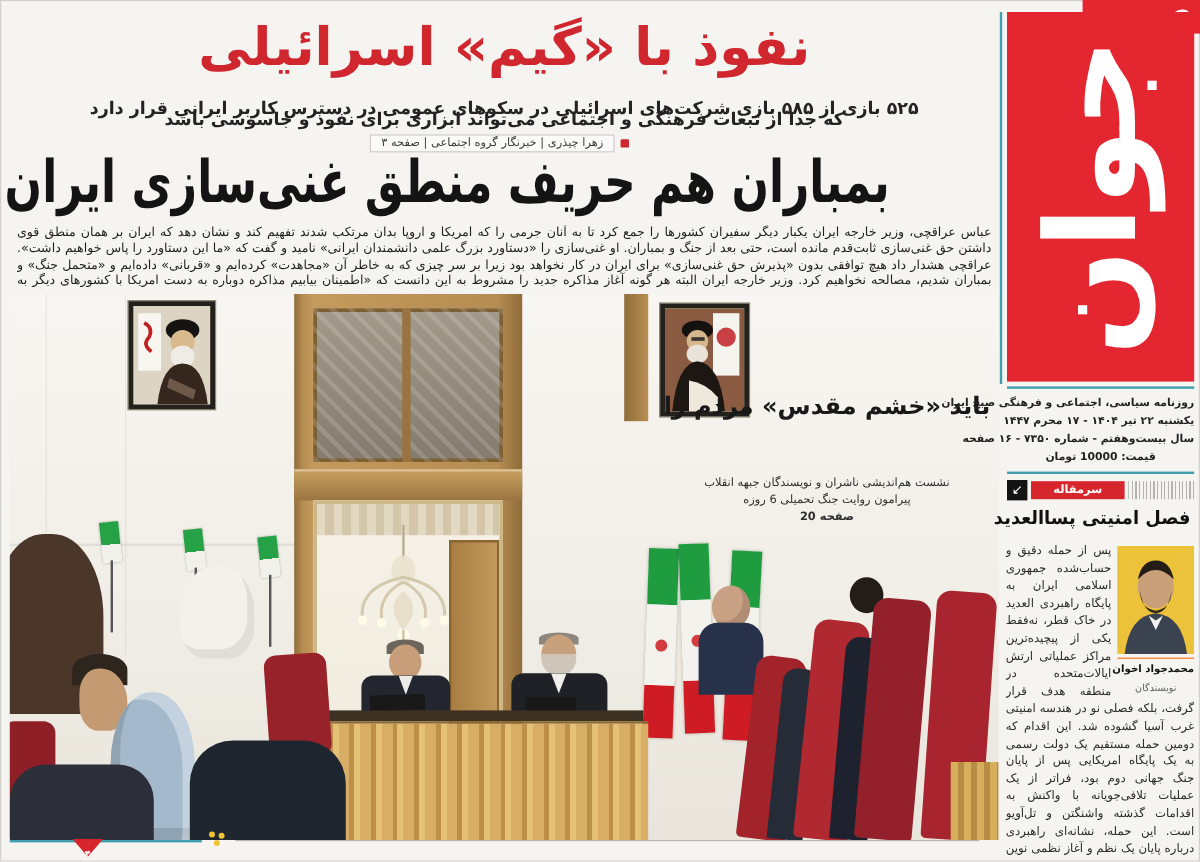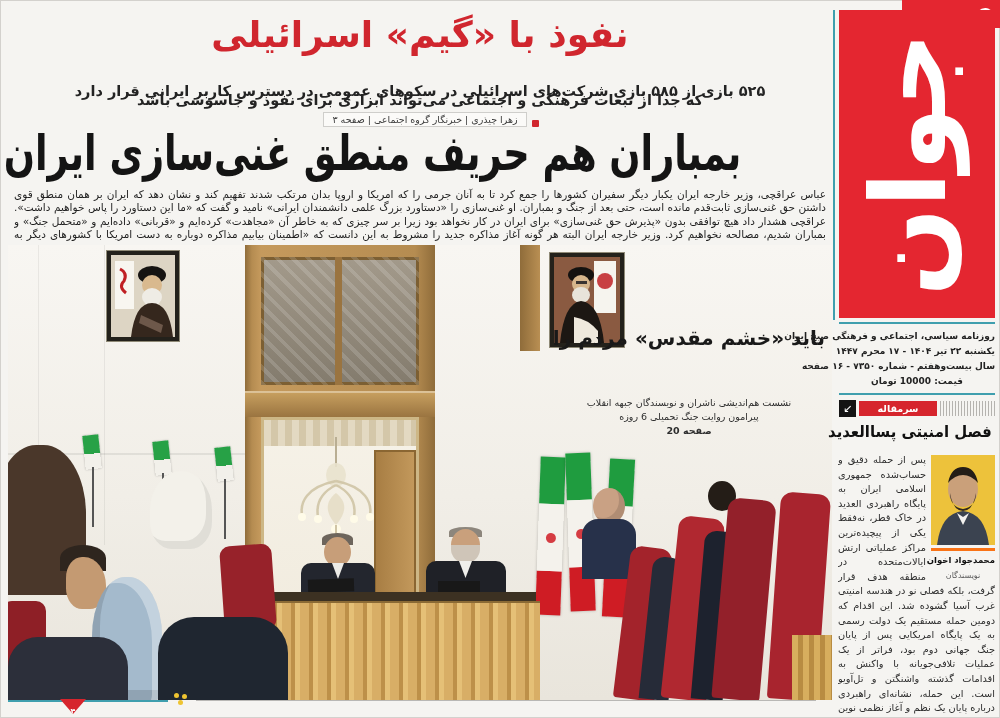--- a/index.html
+++ b/index.html
@@ -8,26 +8,26 @@
     background:#f5f4f1;
     font-family:"DejaVu Sans",sans-serif;
     box-shadow:inset 0 0 0 1px #d3d1cd;
   }
   .abs{position:absolute;}
   .rtl{direction:rtl;}
 
   
   .red-headline{
     left:8px;top:14px;width:824px;text-align:center;
-    font-size:36px;font-weight:bold;color:#d0262e;
+    font-size:44px;font-weight:bold;color:#d0262e;
     white-space:nowrap;letter-spacing:-1px;
   }
   .subhead{left:8px;width:824px;text-align:center;font-size:14.5px;font-weight:bold;color:#232323;white-space:nowrap;}
   .subhead1{top:83px;} .subhead2{top:92px;}
-  .byline-row{left:19px;top:112px;width:824px;display:flex;justify-content:center;align-items:flex-end;gap:5px;}
+  .byline-row{left:4px;top:112px;width:824px;display:flex;justify-content:center;align-items:center;gap:5px;}
   .byline-dot{width:7px;height:7px;background:#d0262e;border-radius:1px;flex:0 0 auto;}
   .byline-text{font-size:9.5px;color:#3a3a3a;border:1px solid #cfcecb;padding:1px 8px;background:#fbfaf8;}
 
   
   .lead-headline{
     left:8px;top:124px;width:824px;text-align:center;
     font-size:47px;font-weight:bold;color:#141414;
     white-space:nowrap;transform:scale(0.78,1.04);transform-origin:center top;
   }
   .lead-body{
@@ -135,21 +135,21 @@
   .badge-row{left:839px;top:400px;width:156px;height:17px;display:flex;flex-direction:row-reverse;align-items:center;gap:3px;}
   .arrow-sq{width:17px;height:17px;background:#141414;color:#fff;font-size:11px;line-height:17px;text-align:center;flex:0 0 auto;}
   .badge{width:78px;height:15px;background:#d6252d;color:#fff;font-size:9.5px;line-height:15px;text-align:center;font-weight:bold;flex:0 0 auto;}
   .barcode{flex:1 1 auto;height:15px;background:repeating-linear-gradient(90deg,#b5b3af 0 1px,transparent 1px 3px);}
   .edit-title{left:839px;top:423px;width:156px;text-align:center;font-size:15.5px;font-weight:bold;color:#101010;white-space:nowrap;transform:scaleX(0.96);transform-origin:center;}
   .edit-body{left:838px;top:453px;width:157px;height:265px;overflow:hidden;
     font-size:9.8px;line-height:14.6px;color:#2b2b2b;text-align:justify;}
   .edit-body p{margin:0 0 4px 0;}
   .author-float{float:right;width:64px;height:124px;margin:2px 0 2px 5px;text-align:center;}
   .author-photo{width:64px;height:90px;background:#edc23b;display:block;}
-  .author-name{font-size:8.5px;font-weight:bold;color:#111;white-space:nowrap;margin-top:3px;border-top:3px solid #f97316;padding-top:2px;}
+  .author-name{font-size:8.5px;font-weight:bold;color:#111;white-space:nowrap;margin-top:3px;border-top:1px solid #f97316;padding-top:2px;}
   .author-role{font-size:8px;color:#5a5a5a;margin-top:1px;}
 
   
   .foot-teal{left:8px;top:700px;width:160px;height:2px;background:#3f9fae;}
   .foot-tri{left:60px;top:699px;width:26px;height:15px;background:#d6252d;clip-path:polygon(0 0,100% 0,50% 100%);text-align:center;}
   .foot-tri span{color:#fff;font-size:8px;line-height:11px;font-weight:bold;}
   .clover{left:172px;top:693px;width:18px;height:13px;}
   .clover i{position:absolute;width:5px;height:5px;border-radius:50%;background:#eec431;}
   .clover i:nth-child(1){left:2px;top:0;} .clover i:nth-child(2){left:10px;top:1px;} .clover i:nth-child(3){left:6px;top:7px;}
   .foot-gray{left:196px;top:700px;width:620px;height:1px;background:#b9b8b5;}

